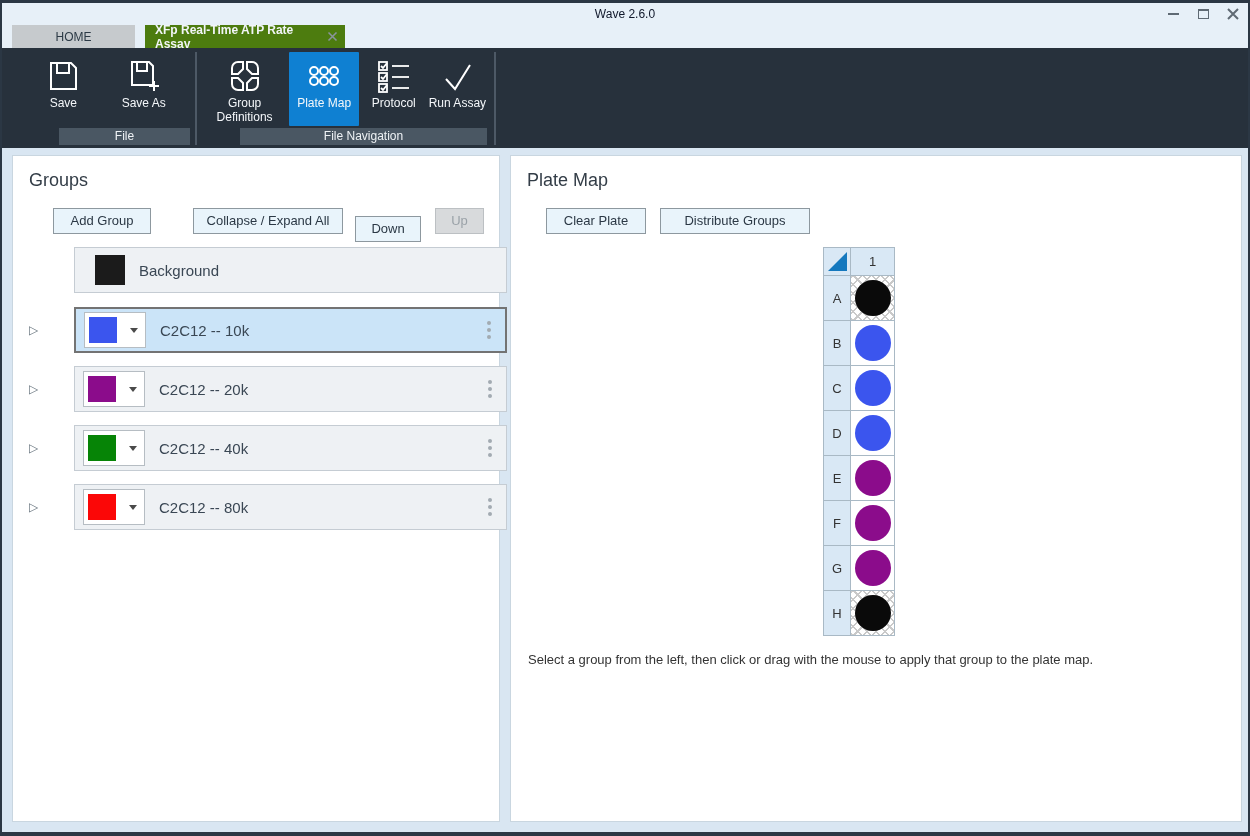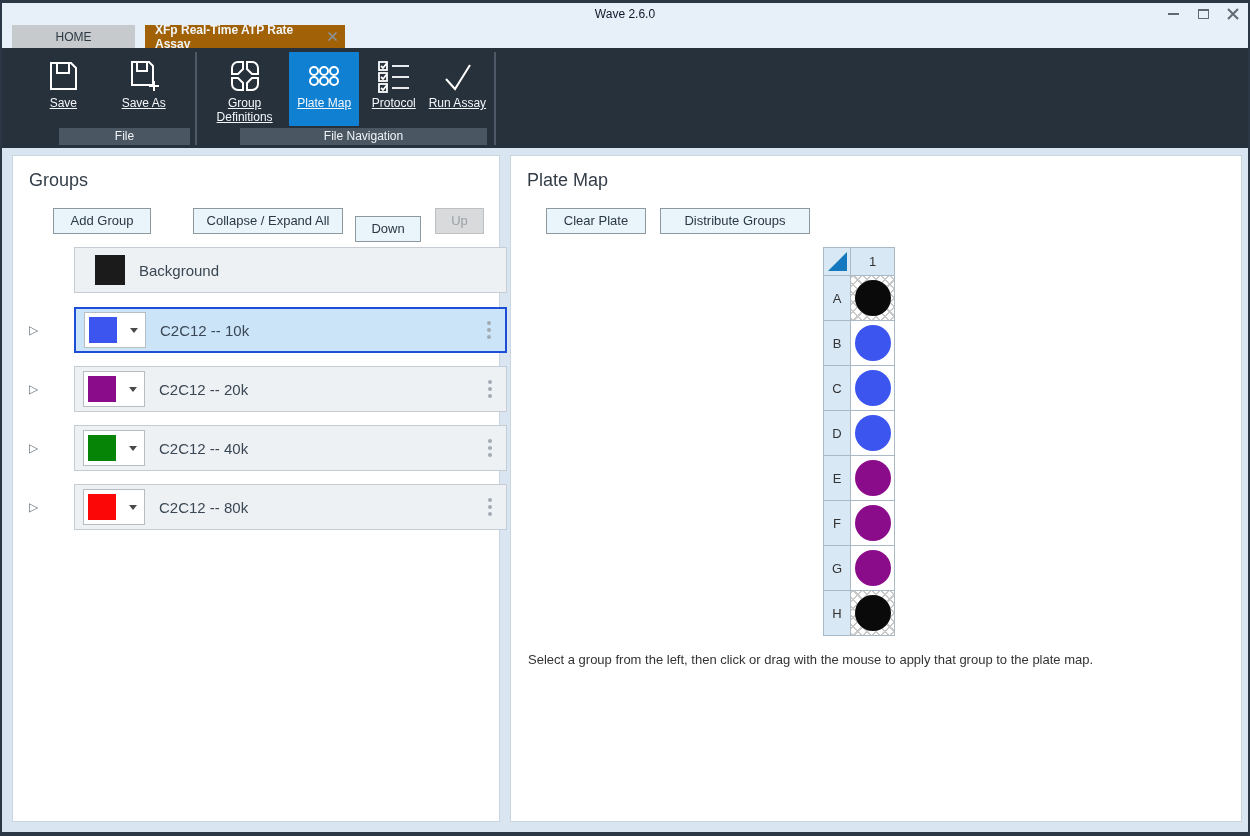--- a/index.html
+++ b/index.html
@@ -14,32 +14,32 @@
   .title-bar { position:relative; height:22px; background:#e7f0f8; }
   .title-text { position:absolute; left:0; right:0; top:0; text-align:center; font-size:12px; color:#0f172a; line-height:22px; }
   .win-controls { position:absolute; right:8px; top:0; height:22px; display:flex; align-items:center; gap:16px; }
   .win-btn { width:14px; height:14px; display:flex; align-items:center; justify-content:center; cursor:default; }
   .min-glyph { width:11px; height:2px; background:#5f6a74; }
   .max-glyph { width:11px; height:10px; border:1px solid #5f6a74; border-top-width:2px; }
   
   .tab-row { position:relative; height:23px; background:#e7f0f8; padding-left:10px; display:flex; }
   .tab { height:23px; display:flex; align-items:center; justify-content:center; font-size:12px; cursor:default; }
   .tab.home { width:123px; background:#c6cacd; color:#2c3a46; margin-right:10px; }
-  .tab.doc { width:200px; background:#a16207; color:#f2f5f8; font-weight:bold; position:relative; padding-right:22px; padding-left:10px; }
+  .tab.doc { width:200px; background:#4d7c0f; color:#f2f5f8; font-weight:bold; position:relative; padding-right:22px; padding-left:10px; }
   .tab-close { position:absolute; right:7px; top:6px; width:11px; height:11px; }
   .tab-close svg { display:block; }
   
   .ribbon { position:relative; height:100px; background:#27313c; }
   .rgroup { position:absolute; top:0; height:100px; }
   .rgroup-file { left:10px; width:183px; }
   .rgroup-nav  { left:198px; width:292px; }
   .rbtns { display:flex; justify-content:space-evenly; align-items:flex-start; height:78px; padding-top:4px; }
   .rbtn { display:flex; flex-direction:column; align-items:center; height:74px; padding-top:5px; cursor:default; border-radius:1px; }
   .rbtn .ricon { width:38px; height:38px; display:flex; align-items:center; justify-content:center; }
-  .rbtn .rlabeltxt { width:58px; text-align:center; font-size:12px; line-height:1.15; color:#f4f7fa; margin-top:2px;text-decoration:underline; }
+  .rbtn .rlabeltxt { width:58px; text-align:center; font-size:12px; line-height:1.15; color:#f4f7fa; margin-top:2px; }
   .rbtn.wide .rlabeltxt { width:78px; }
   .rbtn.active { background:#0f80d2; width:70px; }
   .rgroup-label { position:absolute; bottom:3px; height:17px; background:#4a5763; color:#eef2f5; font-size:12px; line-height:17px; text-align:center;margin-left:32px; }
   .rgroup-file .rgroup-label { left:15px; right:5px; }
   .rgroup-nav  .rgroup-label { left:8px; right:5px; }
   .rsep { position:absolute; top:4px; width:2px; height:93px; background:#4d5966; }
   .rsep.s1 { left:193px; } .rsep.s2 { left:492px; }
   
   .content { position:relative; height:684px; }
   .panel { position:absolute; top:7px; height:667px; background:#ffffff; border:1px solid #c9d6e0; }
@@ -47,21 +47,21 @@
   .panel-right { left:508px; width:732px; }
   .panel-title { position:absolute; left:16px; top:14px; font-size:18px; color:#333d47; }
   .btn { position:absolute; height:26px; background:#e9f4fb; border:1px solid #8d989f; color:#2b3845; font-size:13px; text-align:center; line-height:24px; cursor:default; }
   .btn.disabled { background:#d8dadc; border-color:#bcc0c3; color:#9aa2a8; }
   
   .expander { position:absolute; left:16px; width:16px; height:16px; color:#66737d; font-size:12px; line-height:16px; cursor:default; }
   .expander::before { content:"\25B7"; }
   .grow-stack { position:absolute; left:40px; top:91px; width:438px;padding-left:21px; }
   .grow { position:relative; width:433px; height:46px; background:#eef1f4; border:1px solid #c5ccd3; margin-bottom:13px; display:flex; align-items:center; cursor:default; }
   .grow.first { margin-bottom:14px; }
-  .grow.selected { background:#cbe4f8; border:2px solid #1d4ed8; }
+  .grow.selected { background:#cbe4f8; border:2px solid #737373; }
   .bg-swatch { width:30px; height:30px; margin-left:20px; }
   .swatch-btn { width:62px; height:36px; margin-left:8px; background:#fff; border:1px solid #b6bdc3; display:flex; align-items:center; cursor:default; }
   .swatch-color { width:28px; height:26px; margin-left:4px; }
   .swatch-caret { margin-left:auto; margin-right:7px; width:0; height:0; border-left:4px solid transparent; border-right:4px solid transparent; border-top:5px solid #4a4a4a; }
   .grow-label { margin-left:14px; font-size:15px; color:#3a4754; }
   .kebab { position:absolute; right:14px; top:50%; transform:translateY(-50%); display:flex; flex-direction:column; gap:3px; cursor:default; }
   .kebab i { width:4px; height:4px; border-radius:50%; background:#a2abb2; display:block; }
   
   .plate { position:absolute; left:312px; top:91px; border-top:1px solid #a9b9c5; border-left:1px solid #a9b9c5; }
   .prow { display:flex; }

